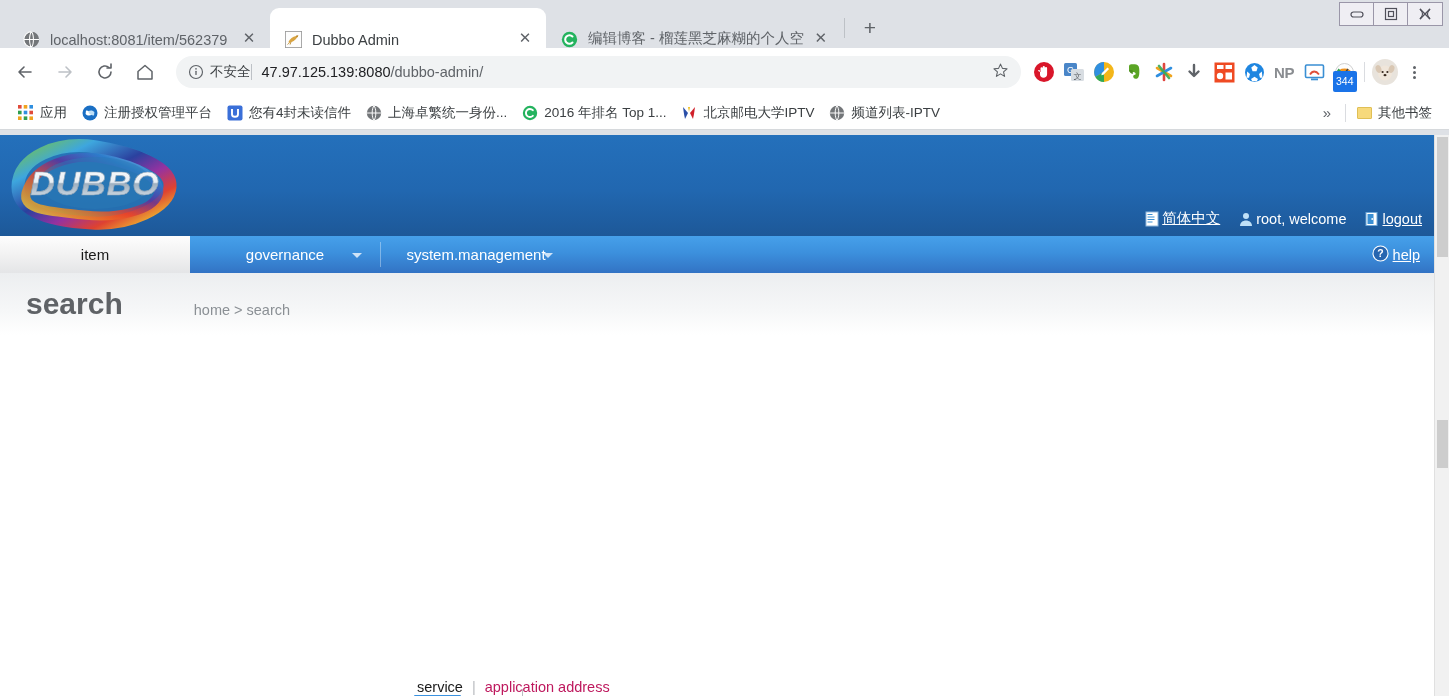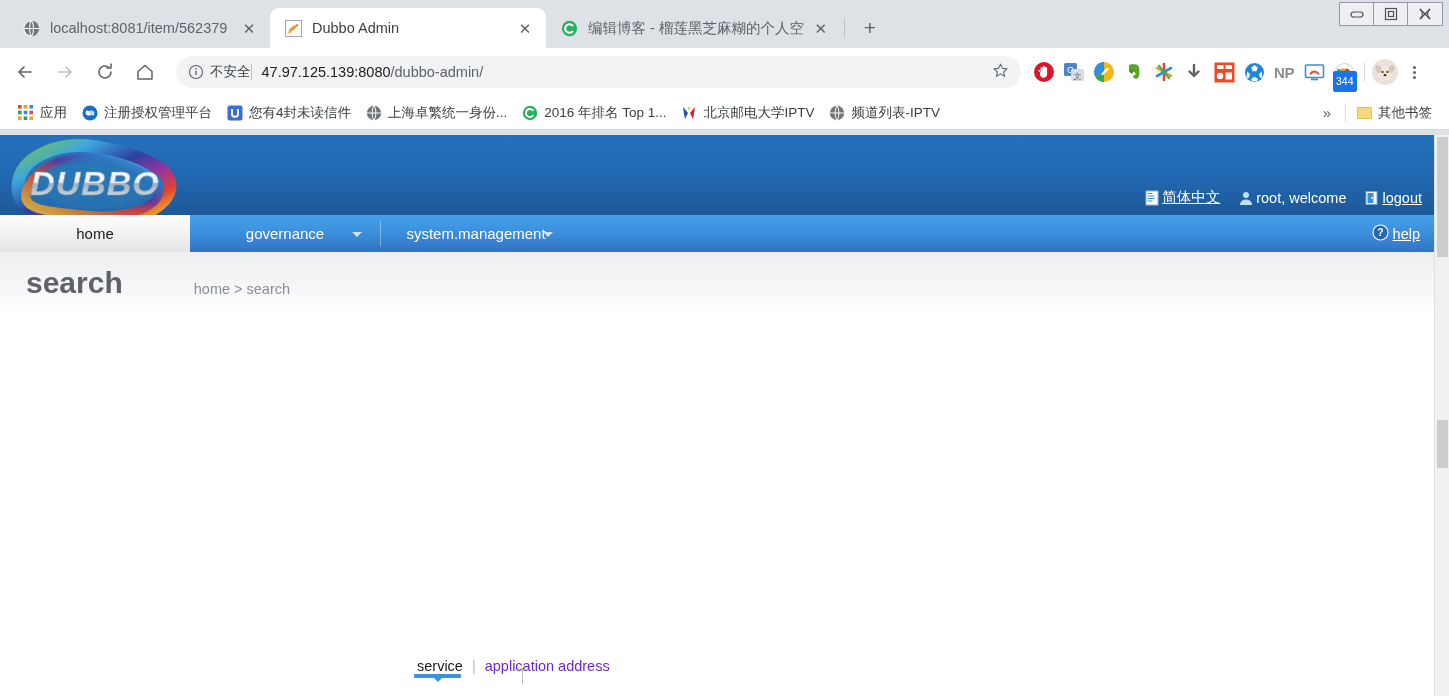--- a/index.html
+++ b/index.html
@@ -11,21 +11,21 @@
 
   
   .browser { width: 1449px; height: 696px; position: relative; background: #dee1e6; }
 
   
   .tabstrip {
     height: 48px; background: #dee1e6; position: relative;
     display: flex; align-items: flex-end; padding-left: 8px;
   }
   .tab {
-    height: 40px; display: flex; align-items: center;
+    height: 40px; display: flex; align-items: flex-end;
     padding: 0 10px 0 14px; position: relative;
     min-width: 180px; max-width: 300px; border-radius: 9px 9px 0 0;
   }
   .tab.inactive { background: #dee1e6; }
   .tab.active { background: #fff; box-shadow: 0 0 0 0 #fff; }
   .tab-favicon {
     width: 18px; height: 18px; flex: 0 0 18px; margin-right: 10px;
     display: flex; align-items: center; justify-content: center;
   }
   .tab-title {
@@ -119,21 +119,21 @@
 
   
   .viewport {
     position: absolute; left: 0; top: 135px; width: 1449px; height: 561px;
     background: #fff; overflow: hidden;
   }
   .page { width: 1434px; height: 561px; position: relative; }
 
   
   .dubbo-header {
-    height: 80px; position: relative;
+    height: 101px; position: relative;
     background: linear-gradient(to bottom, #2470bb 0%, #2167b0 55%, #1d5898 100%);
   }
   .logo-wrap { position: absolute; left: 0px; top: 0px; width: 190px; height: 101px; }
   .logo-svg { display: block; }
   .user-bar {
     position: absolute; right: 12px; bottom: 8px;
     display: flex; align-items: center; gap: 4px;
     font-size: 14.5px; color: #fff;
   }
   .ub-item { display: flex; align-items: center; margin-left: 14px; }
@@ -176,21 +176,21 @@
   .page-title {
     font-size: 30px; font-weight: bold; color: #5f6266; letter-spacing: 0px;
   }
   .breadcrumb { font-size: 14.5px; color: #8b9095; margin-left: 26px; margin-top: 12px; }
 
   
   .content { position: relative; background: #fff; height: 360px; }
   .search-block { position: absolute; left: 404px; top: 336px; width: 640px; }
 
   .sb-tabs { display: flex; align-items: flex-end; height: 24px; position: relative; padding-left: 7px; }
-  .sb-tab { font-size: 14.5px; color: #6d28d9; padding: 0 6px; position: relative; }
+  .sb-tab { font-size: 14.5px; color: #be185d; padding: 0 6px; position: relative; }
   .sb-tab.active { color: #1a1a1a; }
   .sb-tab-sep { color: #b9bcc0; font-size: 14.5px; margin: 0 3px; }
   .sb-underline {
     position: absolute; left: 10px; top: 24px; width: 47px; height: 4px;
     background: #3a92e0; border-radius: 1px;
   }
   .sb-underline:after {
     content: ''; position: absolute; left: 50%; margin-left: -4px; top: 4px;
     width: 0; height: 0; border-left: 4px solid transparent;
     border-right: 4px solid transparent; border-top: 4px solid #3a92e0;
@@ -586,21 +586,21 @@
                   <circle cx="8.2" cy="8" r="0.9" fill="#fff"></circle>
                 </svg>
             </span>
             <span class="ub-link">logout</span>
           </span>
         </div>
       </div>
 
       <div class="navbar">
         <div class="nav-item active">
-          <span>home</span>
+          <span>item</span>
         </div>
         <div class="nav-item">
           <span>governance</span>
           <span class="caret"></span>
         </div>
         <div class="nav-vline"></div>
         <div class="nav-item">
           <span>system.management</span>
           <span class="caret"></span>
         </div>

